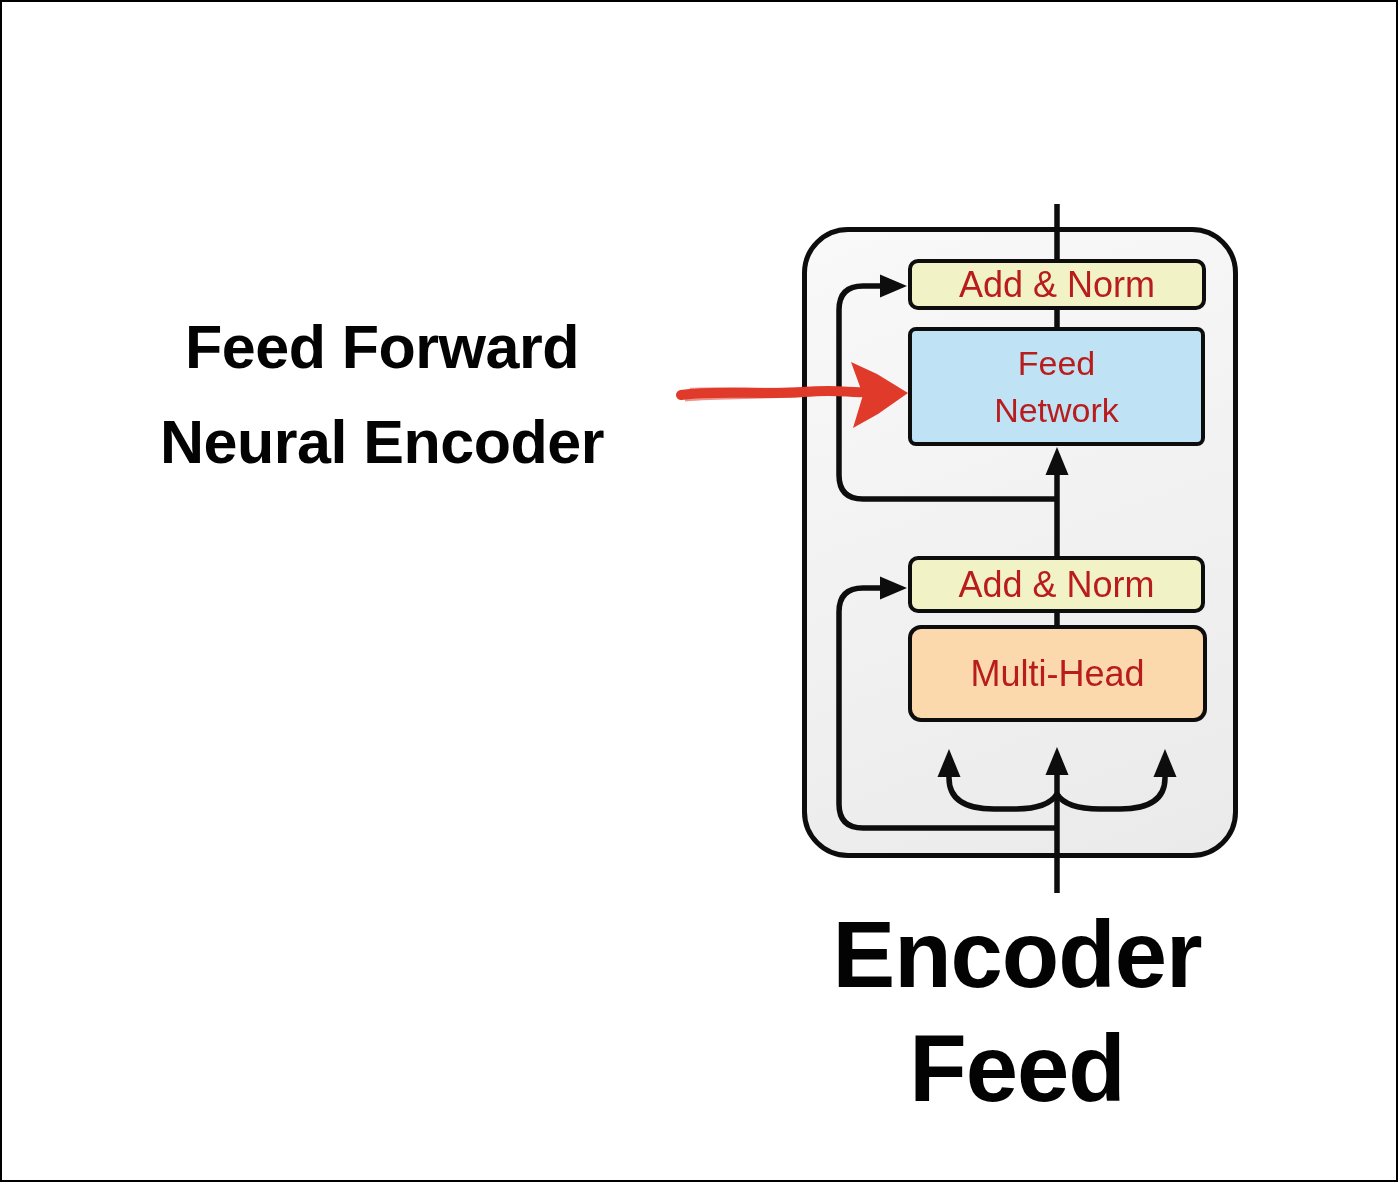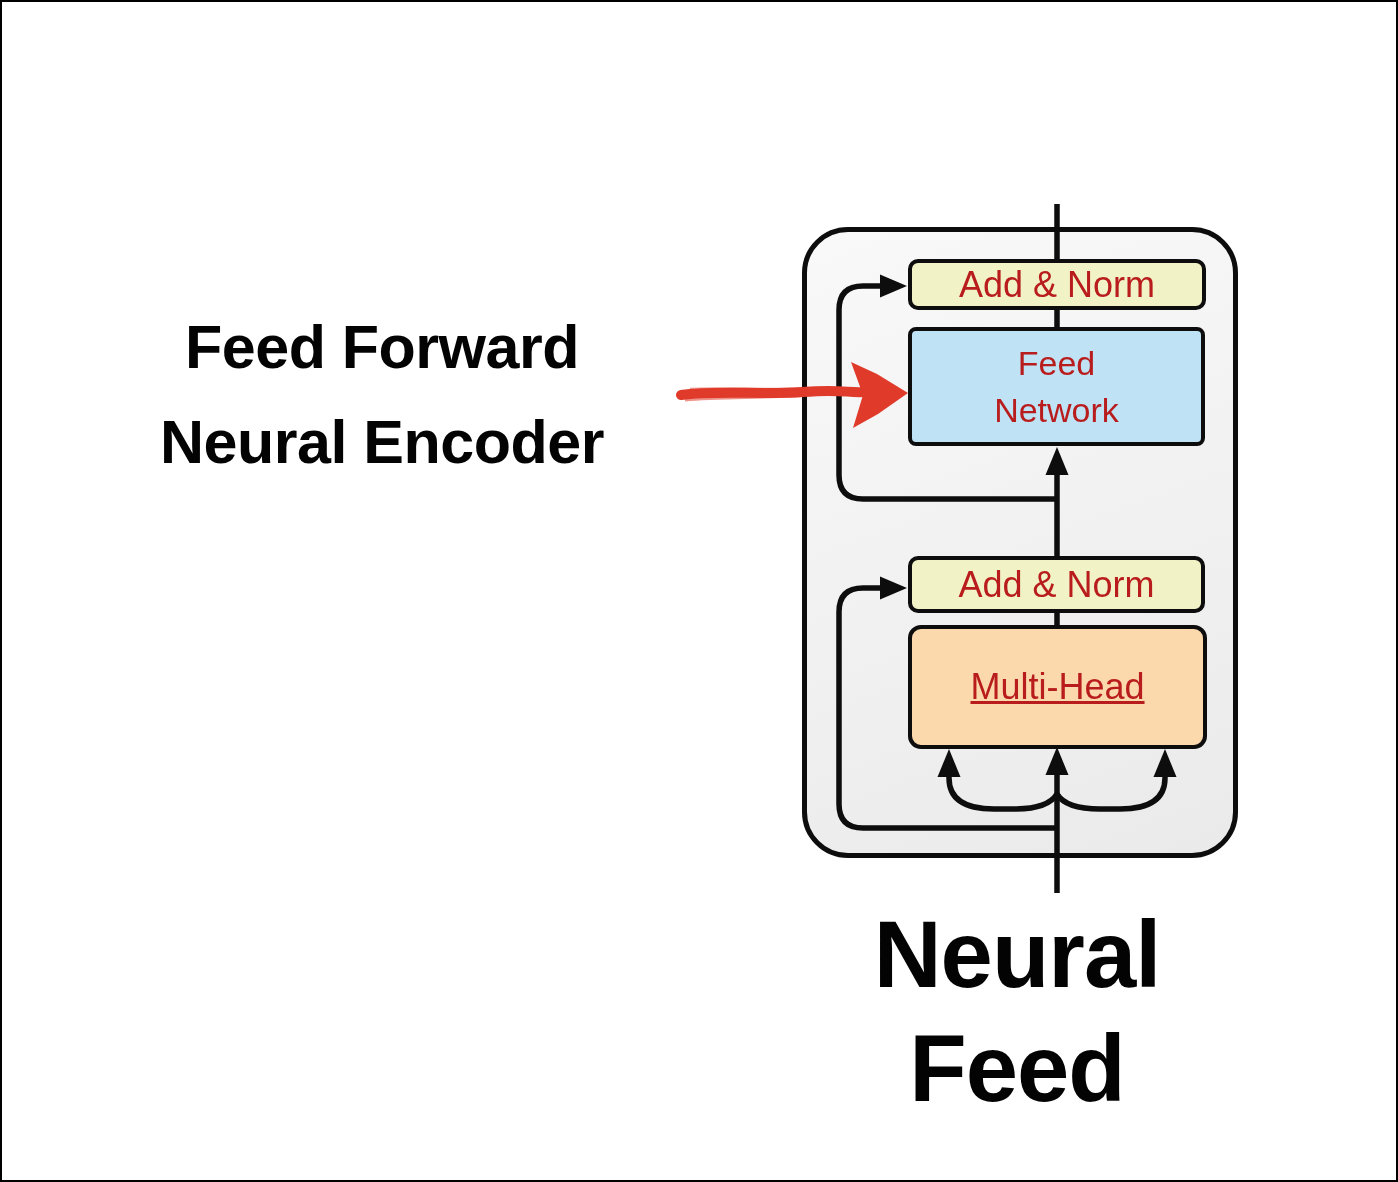--- a/index.html
+++ b/index.html
@@ -41,23 +41,23 @@
     border-radius:10px;background:#f1f2c6;font-size:36px;
   }
   .box-feed-forward{
     left:906px;top:325px;width:297px;height:119px;
     border-radius:8px;background:#bfe3f4;
     font-size:34px;line-height:47px;
   }
   .box-add-norm-top{left:906px;top:257px;width:298px;height:51px;}
   .box-add-norm-bottom{left:906px;top:554px;width:297px;height:57px;}
   .box-mha{
-    left:906px;top:623px;width:299px;height:124px;
+    left:906px;top:623px;width:299px;height:97px;
     border-radius:13px;background:#fbd9ad;
-    font-size:36px;line-height:50px;text-decoration:underline;
+    font-size:36px;line-height:50px;
   }
 </style>
 </head>
 <body>
 
 <div class="stage">
 
   <div class="annotation">
     <div>Feed Forward</div>
     <div>Neural Encoder</div>
@@ -104,17 +104,17 @@
 
   <div class="box box-add-norm box-add-norm-bottom">
     <div>Add &amp; Norm</div>
   </div>
 
   <div class="box box-mha">
     <div>Multi-Head</div>
   </div>
 
   <div class="caption">
-    <div>Neural</div>
+    <div>Encoder</div>
     <div>Feed</div>
   </div>
 
 </div>
 
 </body></html>

